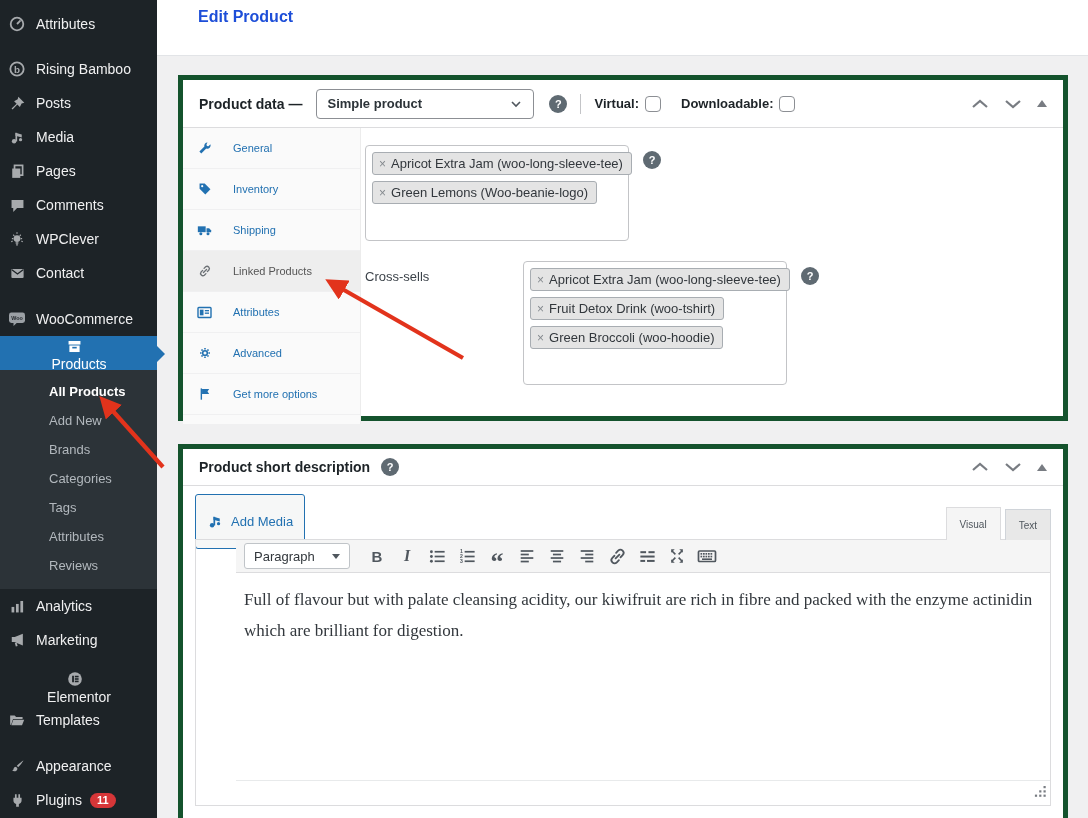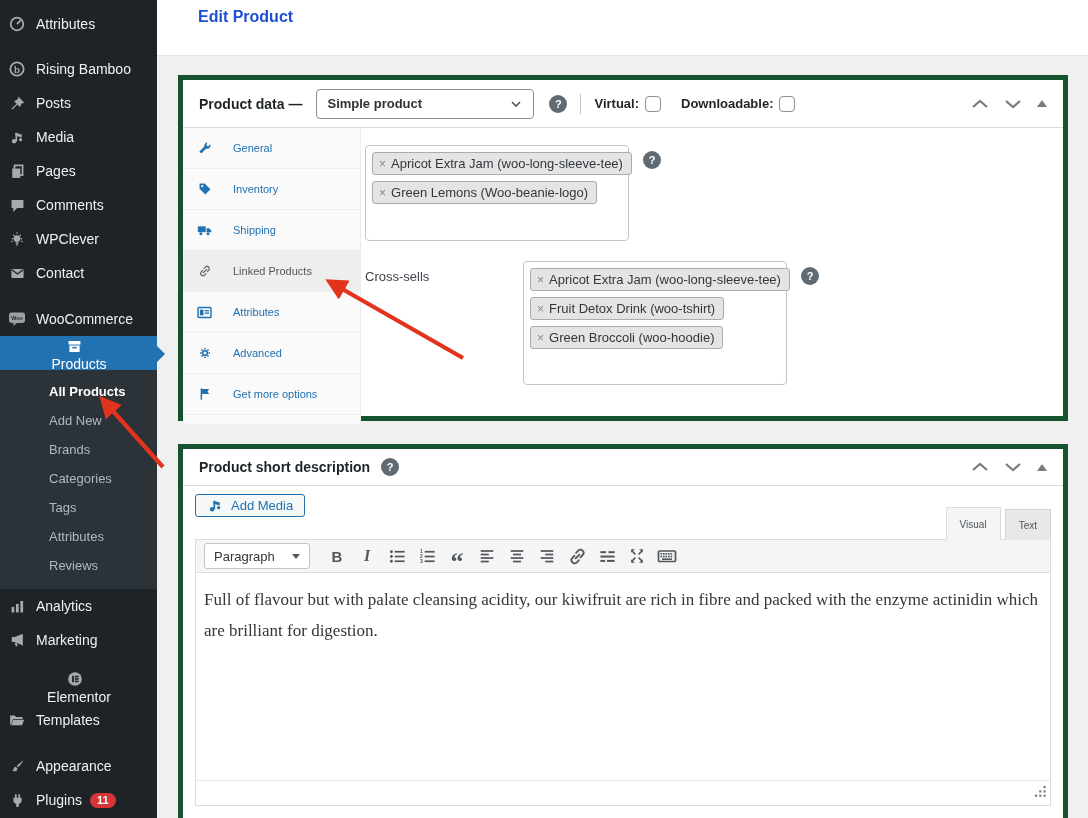--- a/index.html
+++ b/index.html
@@ -62,26 +62,26 @@
   .select2.up { min-height:96px; }
   .select2.cross { min-height:124px; }
   .chip { display:flex; align-items:center; gap:5px; background:#e4e4e4; border:1px solid #a8adb2; border-radius:3px;
     padding:3px 8px 3px 6px; font-size:13px; color:#32373c; white-space:nowrap; }
   .chip .x { color:#84898e; font-size:12px; cursor:pointer; }
   .field .help-tip { margin:6px 0 0 14px; }
   
   .editor-wrap { padding:8px 12px 0; position:relative; }
   .row1 { position:relative; height:45px; }
   .addmedia { position:absolute; left:0; top:0; display:inline-flex; align-items:center; gap:7px;
-    border:1px solid #2271b1; border-radius:3px; background:#f6f7f7; color:#2271b1; font-size:13px; padding:2px 11px; cursor:pointer; }
+    border:1px solid #2271b1; border-radius:3px; background:#f6f7f7; color:#2271b1; font-size:13px; padding:18px 11px; cursor:pointer; }
   .editor-tabs { position:absolute; right:0; bottom:-1px; display:flex; align-items:flex-end; z-index:2; }
   .ed-tab { height:31px; padding:0 13px; font-size:10px; display:flex; align-items:center; margin-left:4px;
     border:1px solid #d0d4d9; border-bottom:none; background:#e8e8e8; color:#50575e; cursor:pointer; }
   .ed-tab.active { background:#f5f5f5; height:33px; border-color:#dcdcde; }
-  .editor-box { border:1px solid #dcdcde; position:relative; z-index:1; }
+  .editor-box { border:1px solid #dcdcde; position:relative; z-index:1;padding-left:40px; }
   .toolbar { height:33px; background:#f5f5f5; border-bottom:1px solid #dcdcde; display:flex; align-items:center; padding:0 8px; }
   .para-select { width:106px; height:26px; background:#fff; border:1px solid #c0c4c8; border-radius:3px;
     display:flex; align-items:center; justify-content:space-between; padding:0 9px; font-size:13px; color:#32373c; margin-right:12px; cursor:pointer; }
   .caret-down { width:0; height:0; border-left:4px solid transparent; border-right:4px solid transparent; border-top:5px solid #50575e; }
   .tb-btn { width:30px; height:26px; display:flex; align-items:center; justify-content:center; color:#50575e; cursor:pointer; border-radius:2px; }
   .tb-b { font-weight:800; font-size:15px; }
   .tb-i { font-style:italic; font-family:"Liberation Serif", serif; font-size:16px; font-weight:700; }
   .tb-q { font-family:"Liberation Serif", serif; font-size:26px; font-weight:700; line-height:0.4; padding-top:12px; }
   .ed-content { height:207px; background:#fff; padding:12px 8px; font-family:"Liberation Serif", serif;
     font-size:17px; line-height:1.8; color:#32373c; cursor:text; }

